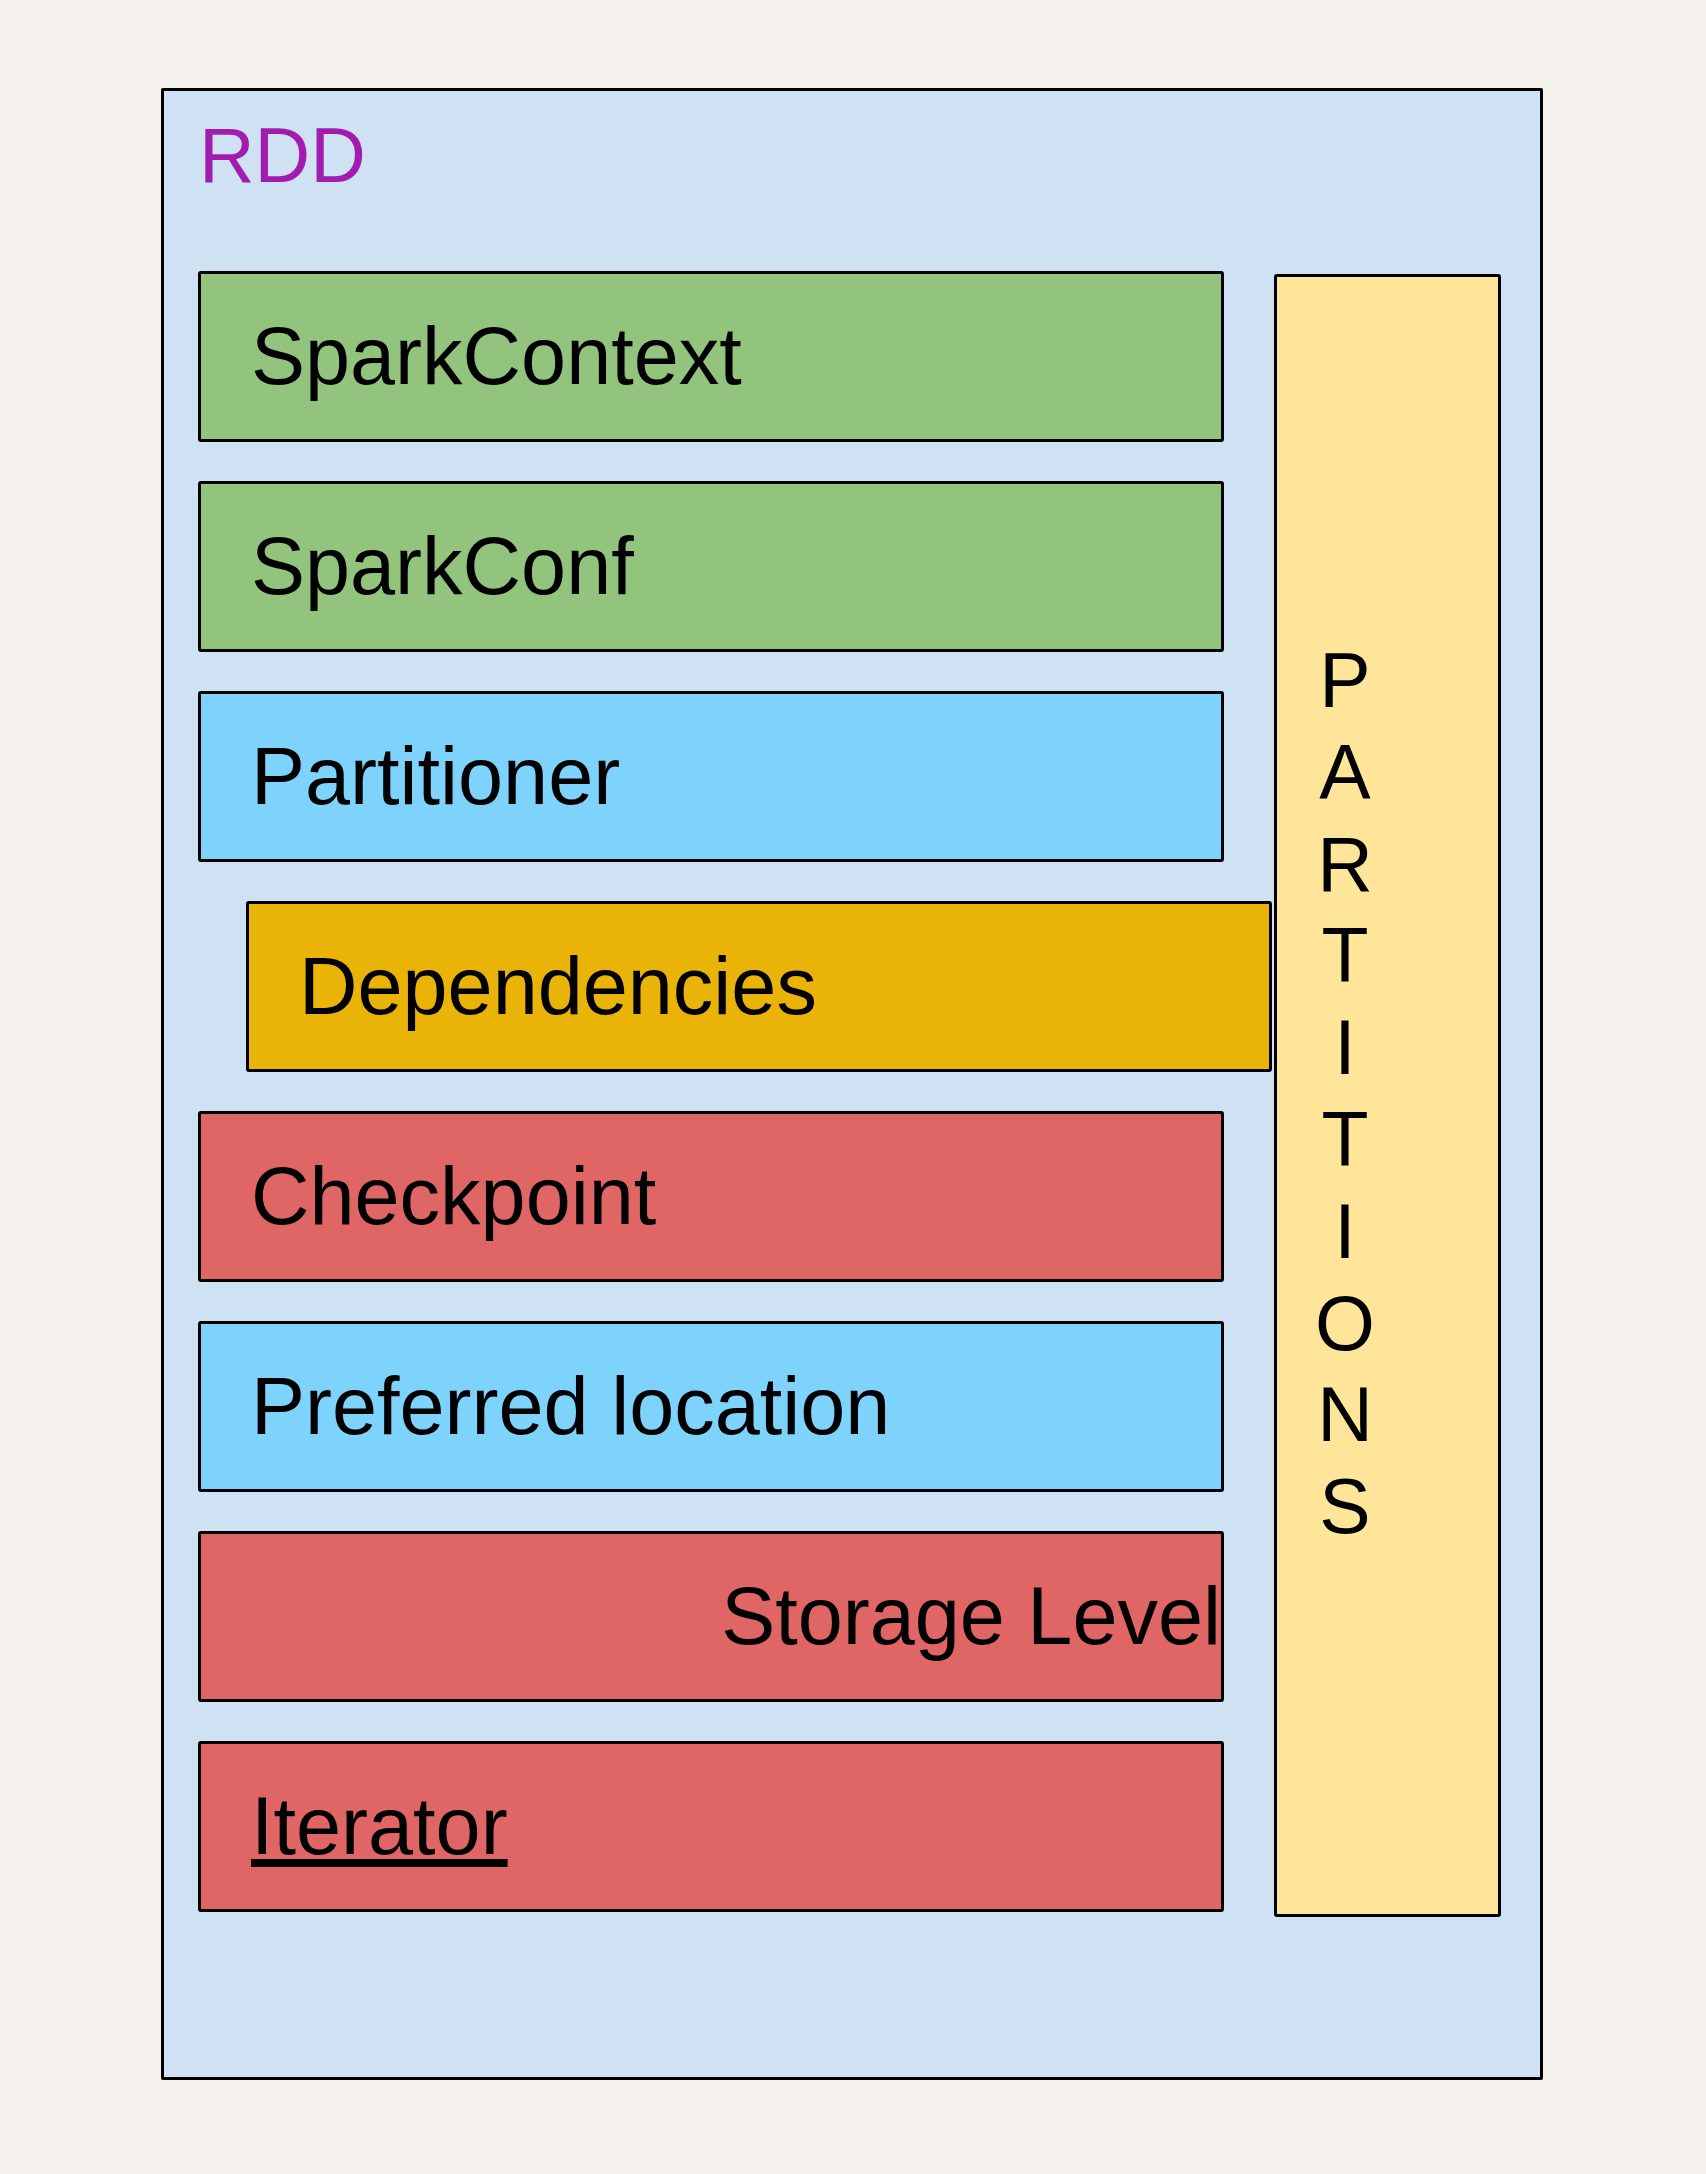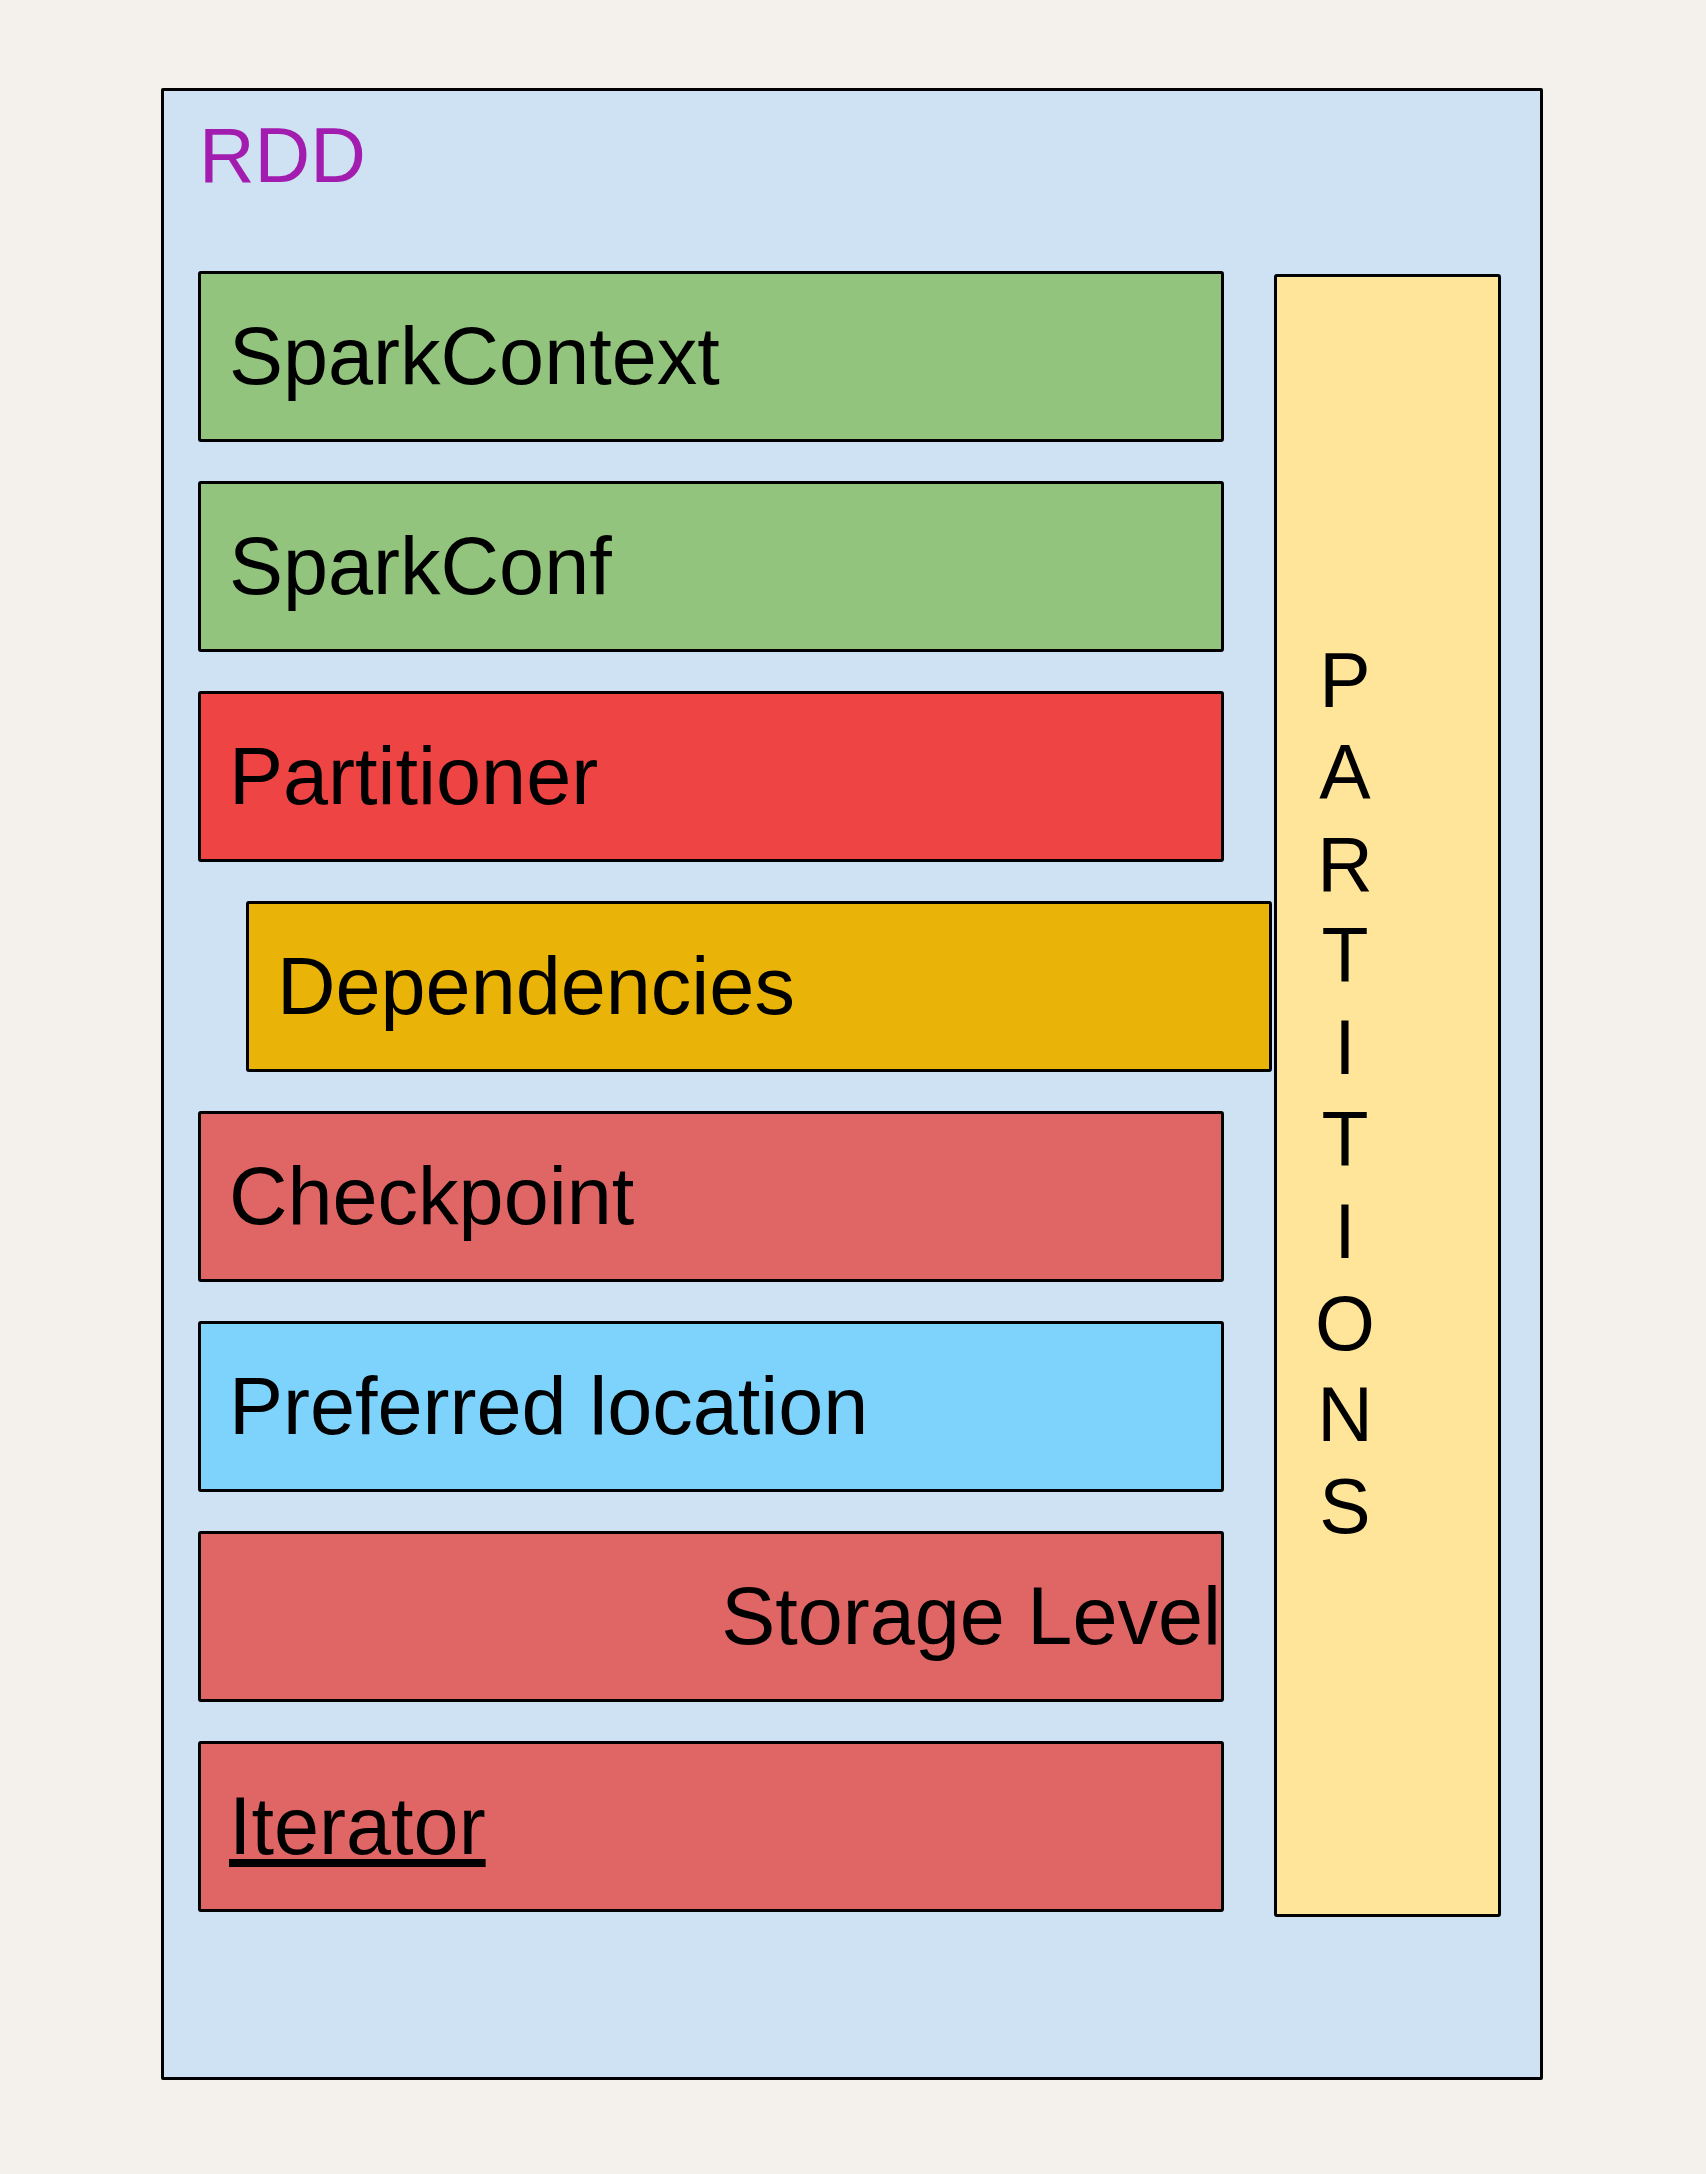--- a/index.html
+++ b/index.html
@@ -45,21 +45,21 @@
   }
   .attr-box {
     box-sizing: border-box;
     width: 1026px;
     height: 171px;
     margin-bottom: 39px;
     border: 3.8px solid #000;
     border-radius: 2.9px;
     display: flex;
     align-items: center;
-    padding-left: 28px;
+    padding-left: 50px;
   }
   .attr-box:last-child {
     margin-bottom: 0;
     text-decoration: underline;
   }
   .attr-label {
     font-size: 81px;
     line-height: 1;
     color: #000;
     white-space: nowrap;
@@ -95,21 +95,21 @@
 
     <div class="rdd-title">RDD</div>
 
     <div class="attr-column">
       <div class="attr-box" style="background-color: rgb(147, 196, 125);">
         <span class="attr-label">SparkContext</span>
       </div>
       <div class="attr-box" style="background-color: rgb(147, 196, 125);">
         <span class="attr-label">SparkConf</span>
       </div>
-      <div class="attr-box" style="background-color: #ef4444;">
+      <div class="attr-box" style="background-color: #7dd3fc;">
         <span class="attr-label">Partitioner</span>
       </div>
       <div class="attr-box" style="background-color: #eab308; margin-left: 48px;">
         <span class="attr-label">Dependencies</span>
       </div>
       <div class="attr-box" style="background-color: rgb(224, 102, 102); text-align: center;">
         <span class="attr-label">Checkpoint</span>
       </div>
       <div class="attr-box" style="background-color: #7dd3fc;">
         <span class="attr-label">Preferred location</span>

